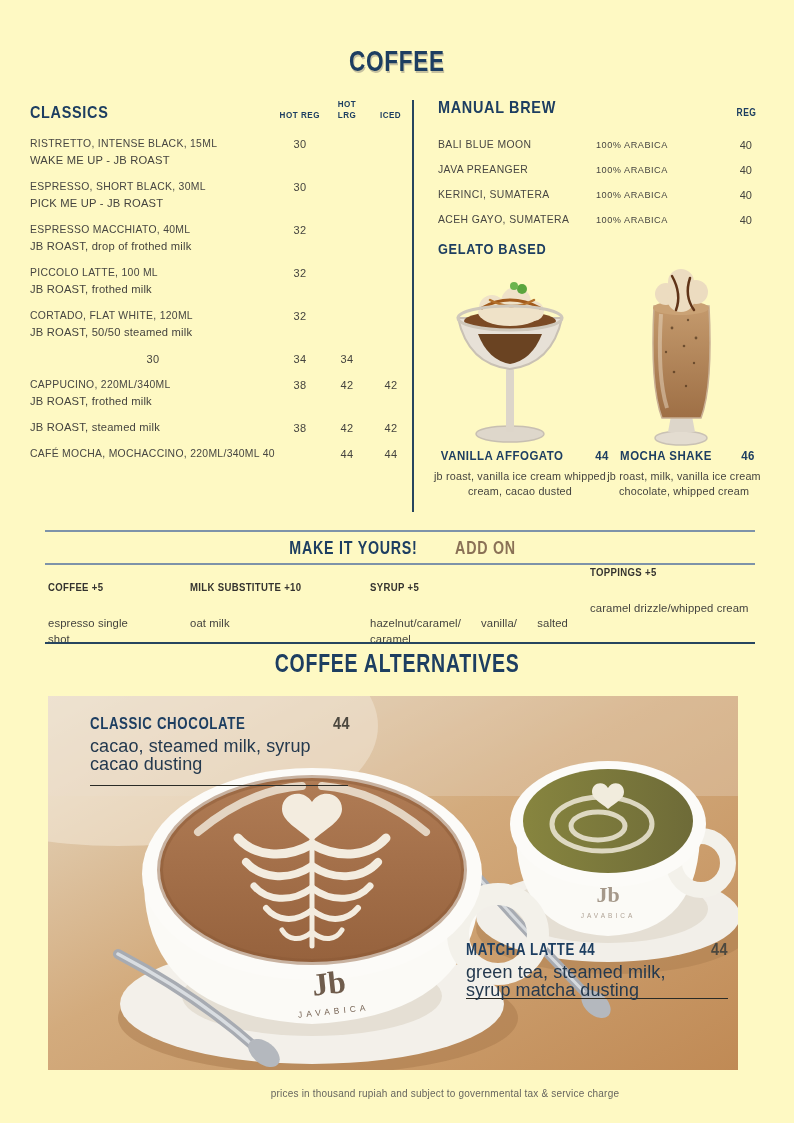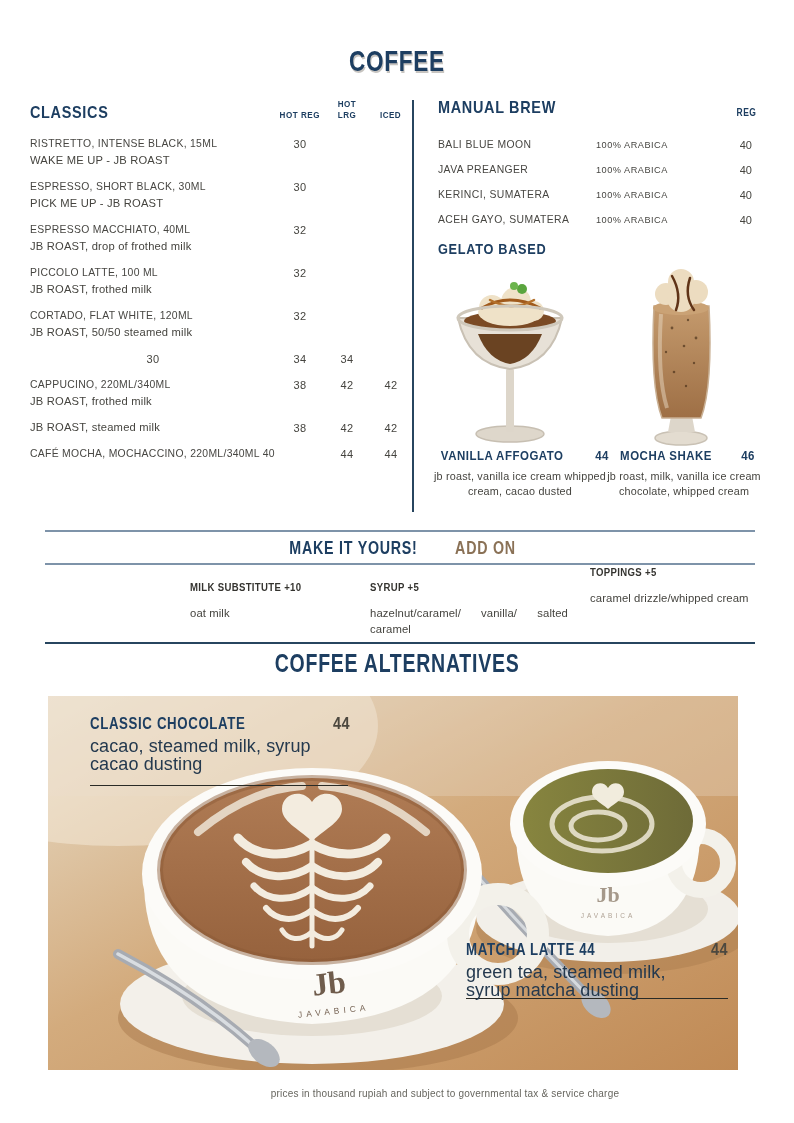--- a/index.html
+++ b/index.html
@@ -1,16 +1,16 @@
 <!DOCTYPE html>
 <html><head>
 <meta charset="utf-8">
 <style>
   html,body{margin:0;padding:0;background:#e9e5de;}
-  .page{position:relative;width:794px;height:1123px;background:#ffffff;
+  .page{position:relative;width:794px;height:1123px;background:#fef9c3;
         font-family:"Liberation Sans",sans-serif;overflow:hidden;}
   .abs{position:absolute;}
   .nv{color:#1d3e61;}
   
   .disp{display:inline-block;transform:scaleX(.75);transform-origin:center;font-weight:700;letter-spacing:1px;}
   .h-cond{display:inline-block;transform:scaleX(.85);transform-origin:left center;font-weight:700;letter-spacing:.8px;}
   .h-cond-c{display:inline-block;transform:scaleX(.85);transform-origin:center;font-weight:700;letter-spacing:.6px;}
   .h-cond-r{display:inline-block;transform:scaleX(.85);transform-origin:right center;font-weight:700;letter-spacing:.6px;}
   .sm-cond{display:inline-block;transform:scaleX(.84);transform-origin:left center;font-weight:700;letter-spacing:.4px;}
 
@@ -48,21 +48,21 @@
   .glabel-row .gprice{margin-left:16px;}
   .gdesc{font-size:10.8px;color:#45443f;line-height:15px;margin-top:5px;letter-spacing:.2px;}
 
   
   .hr-blue{height:2px;background:#7e93a9;}
   .hr-navy{height:2px;background:#27455f;}
   .addon-title{left:0;top:536px;width:794px;text-align:center;font-size:19px;line-height:24px;}
   .addon-title .acc{color:#8a7156;}
   .addon-group{position:absolute;}
   .alabel{font-size:11.4px;color:#34332f;white-space:nowrap;}
-  .adesc{font-size:11.3px;color:#45443f;line-height:16px;margin-top:12px;letter-spacing:.1px;}
+  .adesc{font-size:11.3px;color:#45443f;line-height:16px;margin-top:22px;letter-spacing:.1px;}
 
   .alt-head{left:0;top:648px;width:794px;text-align:center;font-size:26px;line-height:30px;}
 
   
   .photo{left:48px;top:696px;width:690px;height:374px;}
   .photo svg{position:absolute;left:0;top:0;}
   .ph-item{position:absolute;}
   .ph-row{display:flex;justify-content:space-between;align-items:baseline;}
   .ph-name{font-size:17px;line-height:20px;}
   .ph-price{font-size:17px;color:#4c483f;}
@@ -277,20 +277,24 @@
     <div class="gdesc" style="width:178px;margin:5px auto 0">jb roast, milk, vanilla ice cream chocolate, whipped cream</div>
   </div>
 
   <div class="abs hr-blue" style="left:45px;top:530px;width:710px"></div>
   <div class="abs addon-title">
     <span class="disp nv">MAKE IT YOURS!</span>
     <span class="disp acc">ADD ON</span>
   </div>
   <div class="abs hr-blue" style="left:45px;top:563px;width:710px"></div>
 
+  <div class="addon-group" style="left:48px;top:581px;width:100px">
+    <div class="alabel"><span class="sm-cond">COFFEE +5</span></div>
+    <div class="adesc">espresso single shot</div>
+  </div>
   <div class="addon-group" style="left:190px;top:581px;width:160px">
     <div class="alabel"><span class="sm-cond">MILK SUBSTITUTE +10</span></div>
     <div class="adesc">oat milk</div>
   </div>
   <div class="addon-group" style="left:370px;top:581px;width:198px">
     <div class="alabel"><span class="sm-cond">SYRUP +5</span></div>
     <div class="adesc" style="text-align:justify">hazelnut/caramel/ vanilla/ salted caramel</div>
   </div>
   <div class="addon-group" style="left:590px;top:566px;width:168px">
     <div class="alabel"><span class="sm-cond">TOPPINGS +5</span></div>

